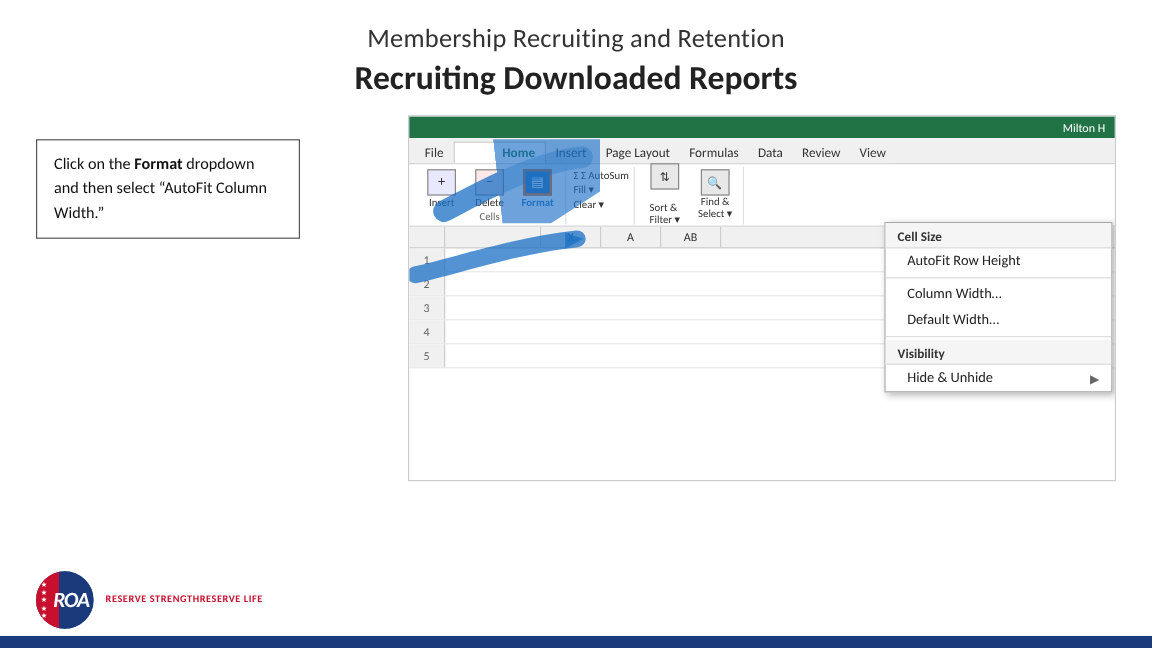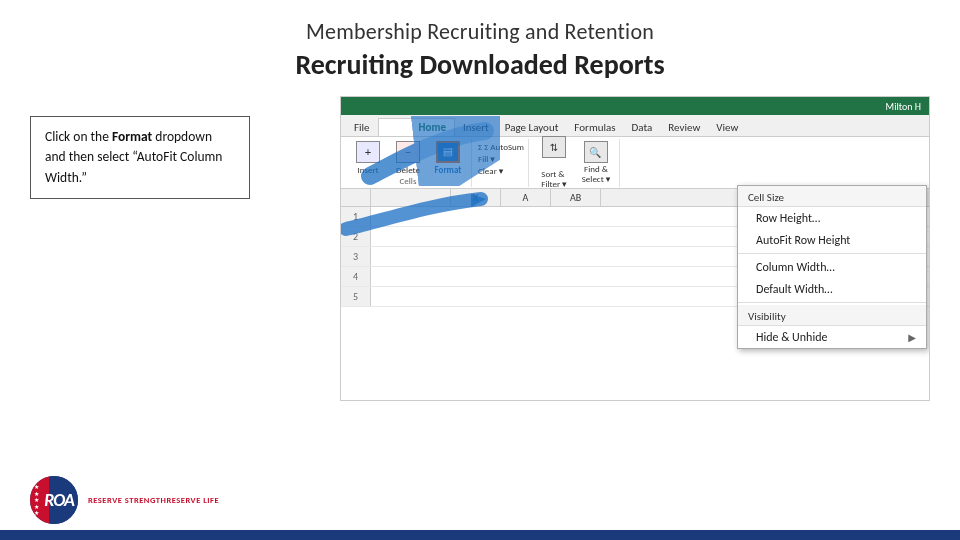--- a/index.html
+++ b/index.html
@@ -148,21 +148,21 @@
       border: 1px solid #aaa;
       box-shadow: 2px 2px 6px rgba(0,0,0,0.3);
       width: 190px;
       z-index: 10;
       font-size: 12px;
       color: #222;
     }
 
     .dropdown-section-header {
       padding: 5px 10px 2px 10px;
-      font-weight: normal;
+      font-weight: bold;
       font-size: 11px;
       color: #333;
       background: #f5f5f5;
       border-bottom: 1px solid #ddd;
     }
 
     .dropdown-item {
       padding: 4px 10px 4px 18px;
       cursor: pointer;
       display: flex;
@@ -453,23 +453,20 @@
               <div class="idf-btn">
                 <div class="idf-icon" style="background:#e8e8e8;">🔍</div>
                 <span style="text-align:center; line-height:1.1;">Find &amp;<br>Select ▾</span>
               </div>
             </div>
           </div>
         </div>
 
         <div class="format-dropdown">
           <div class="dropdown-section-header">Cell Size</div>
-          <div class="dropdown-item">
-            <span>Row Height…</span>
-          </div>
           <div class="dropdown-item">
             <span>AutoFit Row Height</span>
           </div>
           <div class="dropdown-divider"></div>
           <div class="dropdown-item">
             <span>Column Width…</span>
           </div>
           <div class="dropdown-item">
             <span>Default Width…</span>
           </div>

